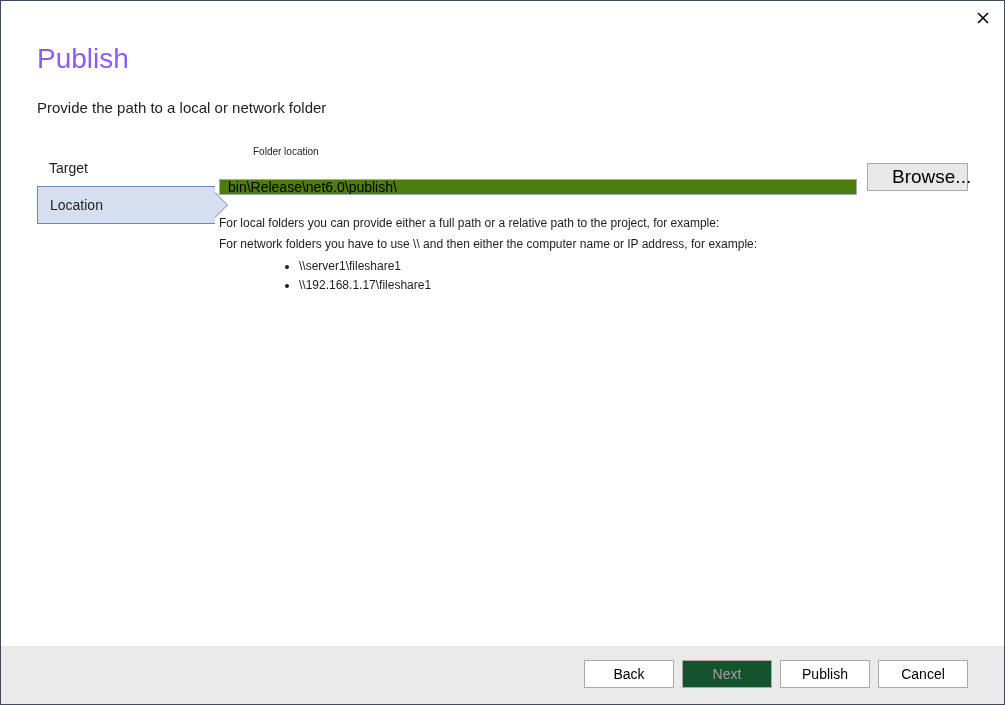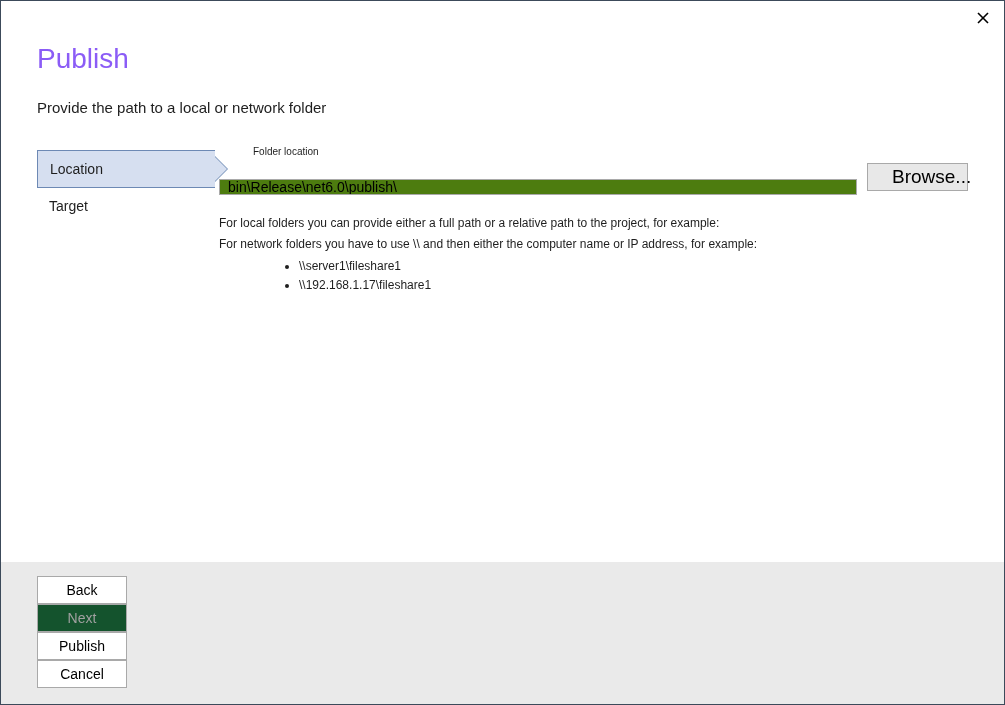--- a/index.html
+++ b/index.html
@@ -145,21 +145,21 @@
       margin-bottom: 18px;
     }
     .help-text li {
       margin-bottom: 2px;
     }
     .footer {
       background: #eaeaea;
       padding: 14px 36px 16px 36px;
       display: flex;
       justify-content: flex-end;
-      flex-direction: column;
+      gap: 8px;
     }
     .footer-btn {
       width: 90px;
       height: 28px;
       font-size: 14px;
       font-family: inherit;
       background: #ffffff;
       border: 1px solid #a9a9a9;
       cursor: pointer;
     }
@@ -181,25 +181,25 @@
   </div>
 </div>
 
 <div class="header">
   <h1>Publish</h1>
   <div class="subtitle">Provide the path to a local or network folder</div>
 </div>
 
 <div class="main">
   <div class="sidebar">
+    <div class="sidebar-item">
+      <span>Target</span>
+    </div>
     <div class="sidebar-item active">
       <span>Location</span>
-    </div>
-    <div class="sidebar-item">
-      <span>Target</span>
     </div>
   </div>
 
   <div class="content">
     <div class="field-label">Folder location</div>
     <div class="input-row">
       <input type="text" class="folder-input" value="bin\Release\net6.0\publish\" style="">
       <button class="browse-btn">Browse...</button>
     </div>
     <div class="help-text">

